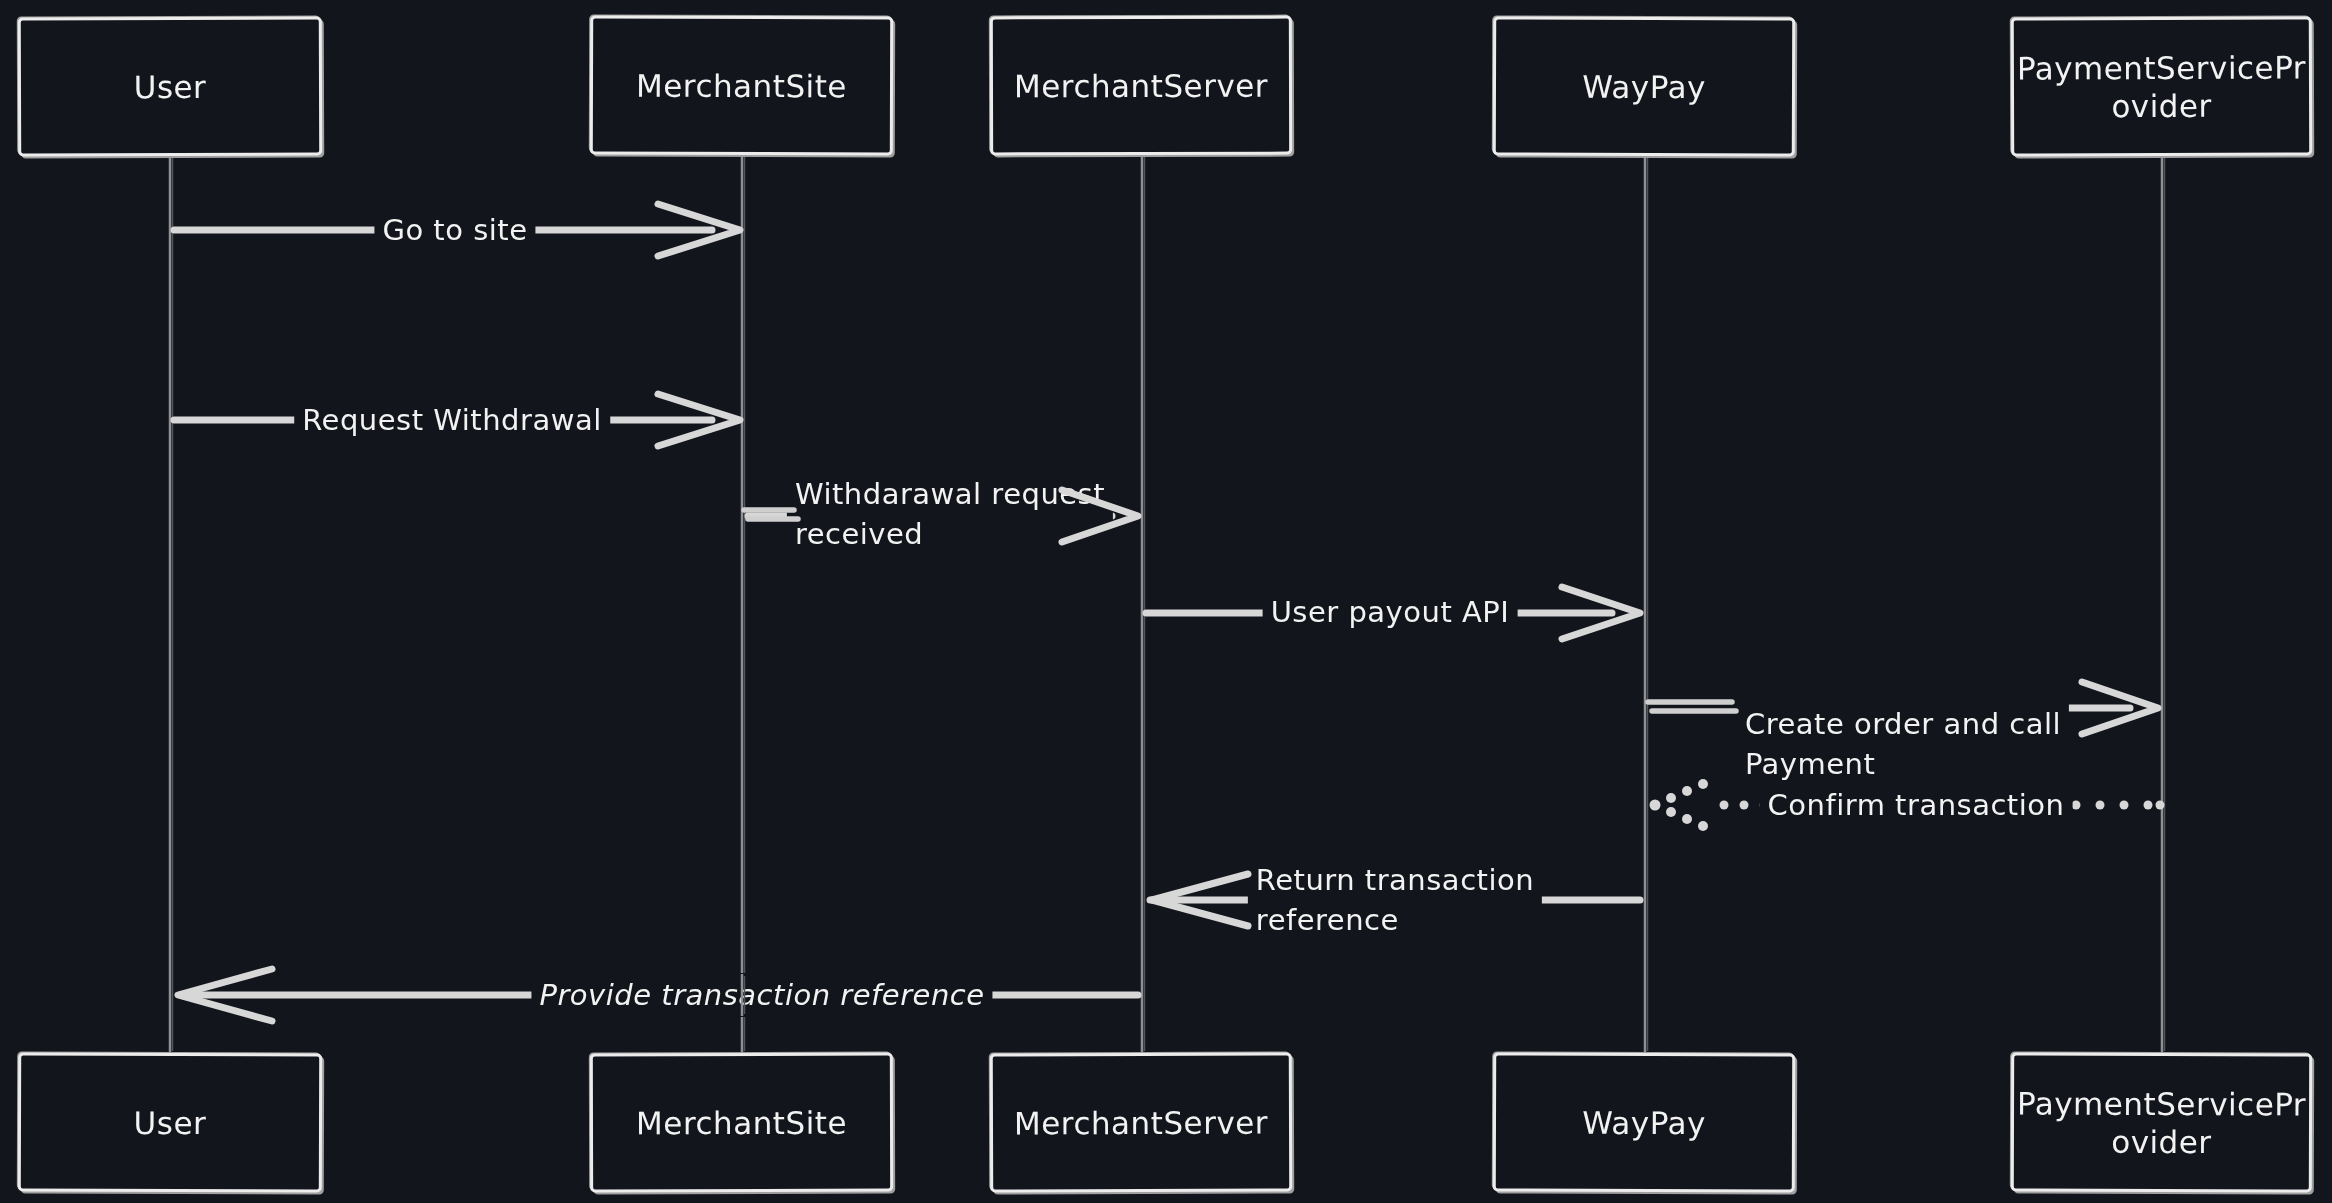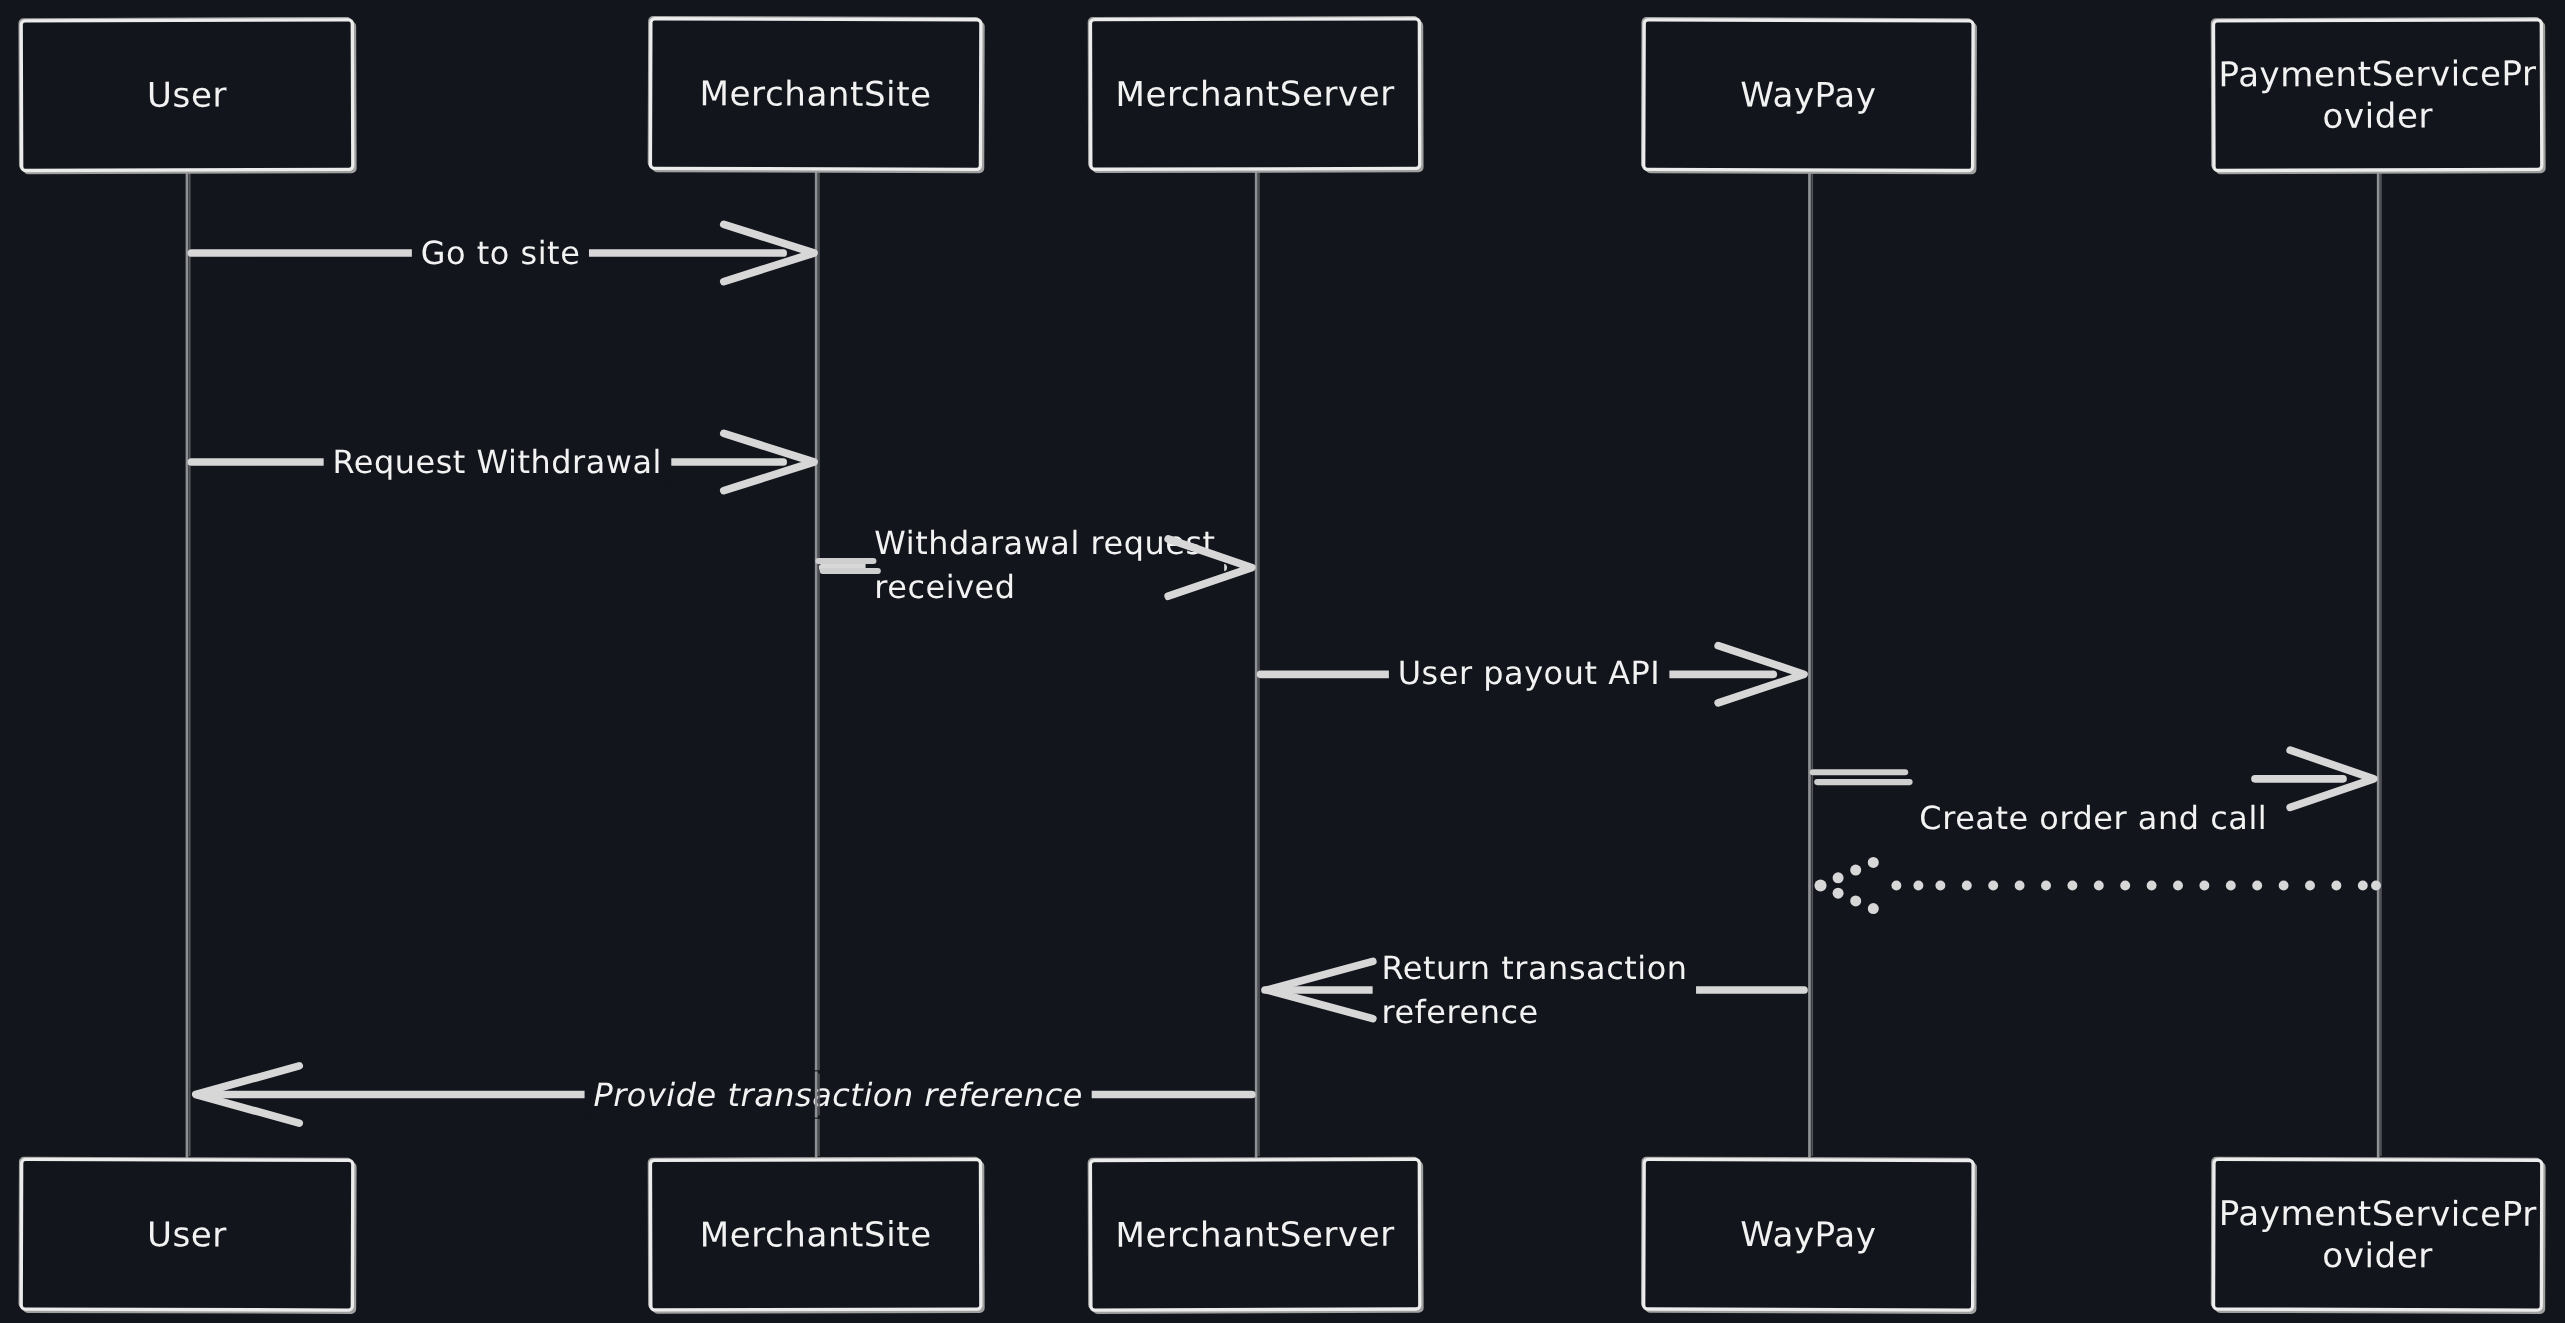--- a/index.html
+++ b/index.html
@@ -119,20 +119,24 @@
   </div>
   <div class="msg" style="left:950px;top:514px;">
     <div>Withdarawal request</div>
     <div>received</div>
   </div>
   <div class="msg" style="left:1390px;top:612px;">
     <div>User payout API</div>
   </div>
   <div class="msg" style="left:1903px;top:744px;">
     <div>Create order and call</div>
+    <div>Payment</div>
+  </div>
+  <div class="msg" style="left:1916px;top:805px;">
+    <div>Confirm transaction</div>
   </div>
   <div class="msg" style="left:1395px;top:900px;">
     <div>Return transaction</div>
     <div>reference</div>
   </div>
   <div class="msg" style="left:762px;top:995px;font-style:italic;">
     <div>Provide transaction reference</div>
   </div>
 
   <svg class="layer" style="z-index:3;" width="2332" height="1203" viewBox="0 0 2332 1203">

